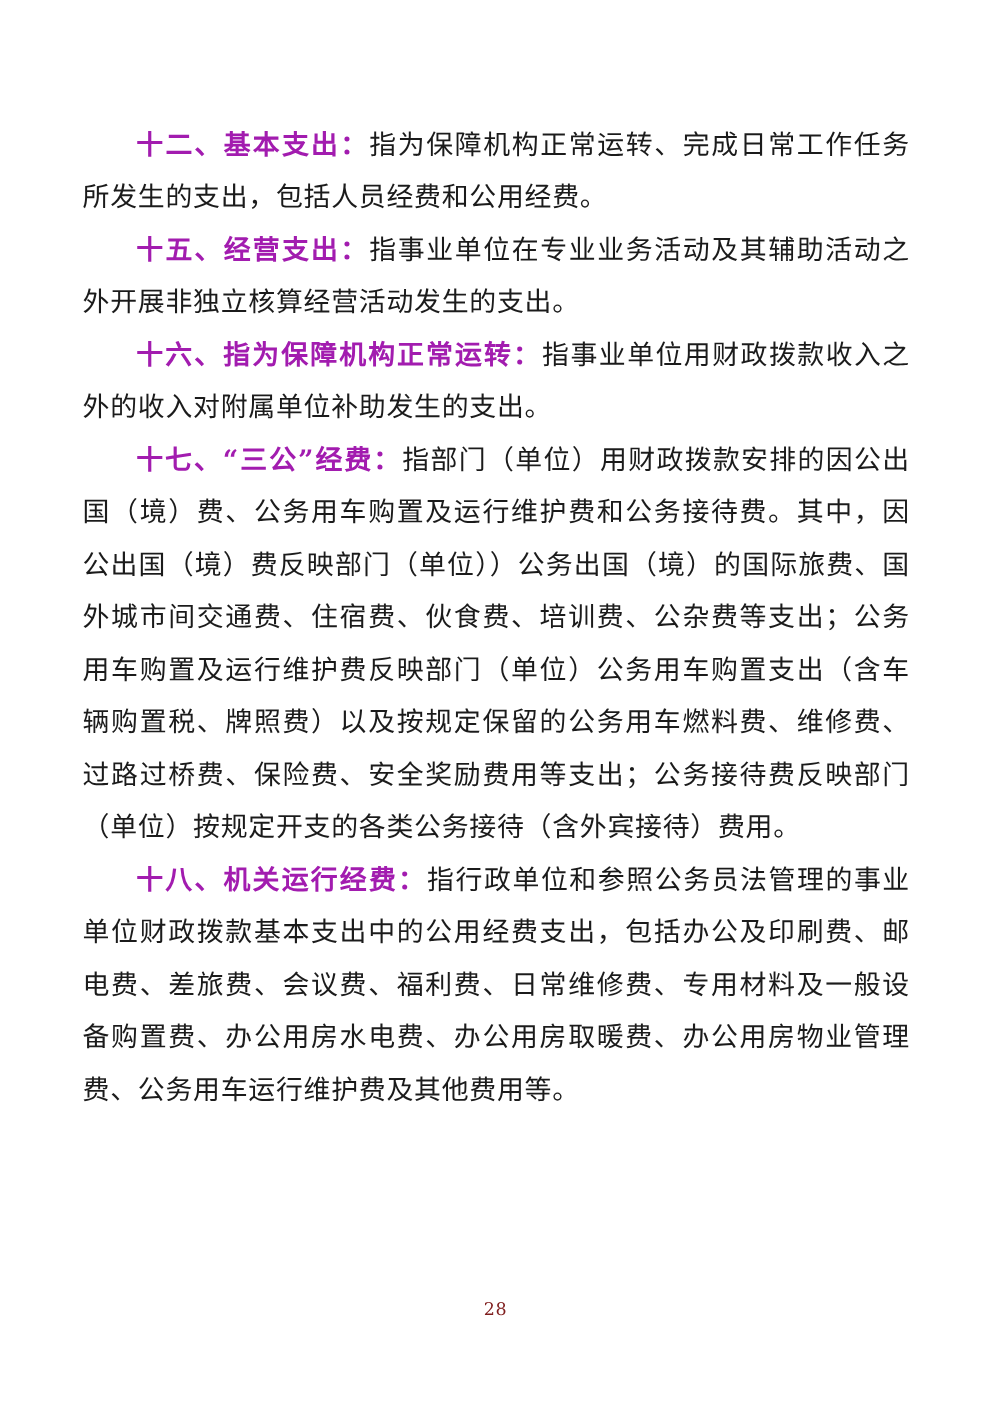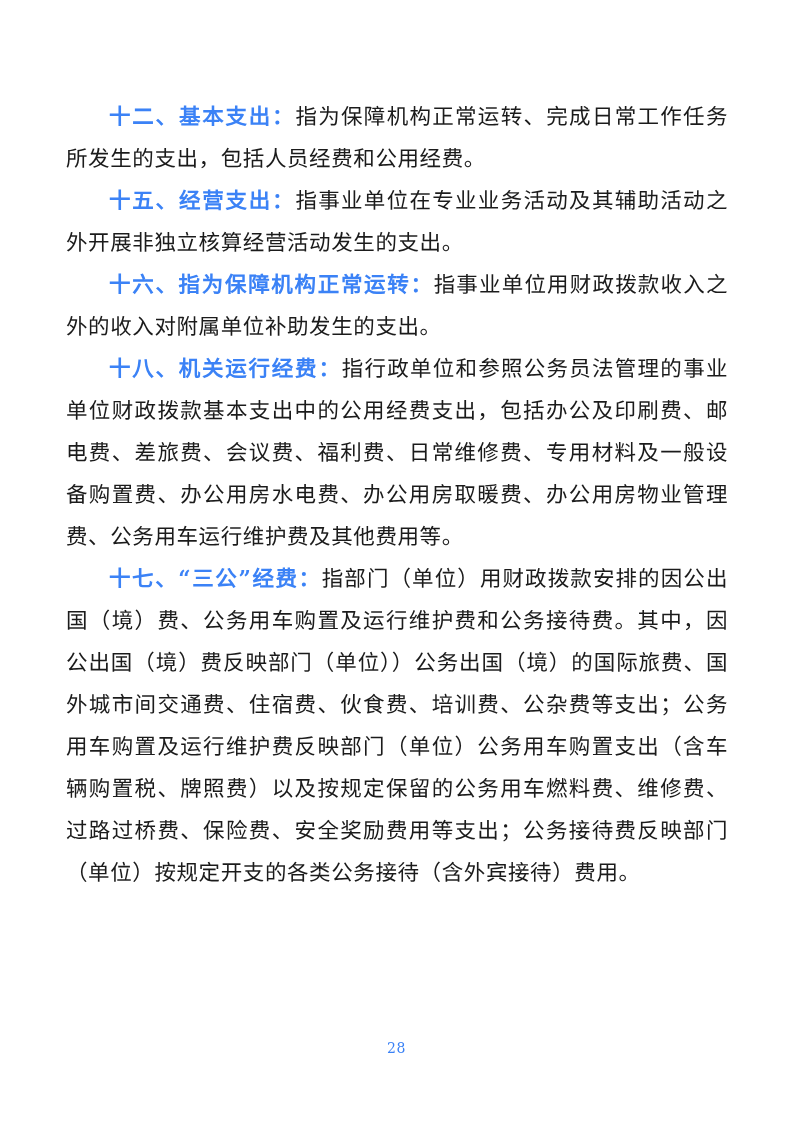--- a/index.html
+++ b/index.html
@@ -34,33 +34,33 @@
     line-height: 42px;
     color: #1b1b1b;
     text-align: justify;
     text-justify: inter-ideograph;
     letter-spacing: 0.6px;
     font-family: "DejaVu Serif", "Liberation Serif", serif;
   }
   .para .lead {
     font-weight: bold;
     letter-spacing: 1.1px;
-    color: #3b82f6;
+    color: #a21caf;
   }
   .para .rest {
     font-weight: normal;
   }
   .page-number {
     position: absolute;
     left: 0;
     right: 0;
     top: 1040px;
     text-align: center;
     font-size: 14px;
-    color: #3b82f6;
+    color: #7f1d1d;
     letter-spacing: 0.5px;
     font-family: "DejaVu Serif", "Liberation Serif", serif;
   }
 </style>
 </head>
 <body>
 
 <div class="page">
 
   <div class="doc-body">
@@ -73,24 +73,24 @@
 
     <p class="para">
       <span class="lead">十五、经营支出：</span><span class="rest">指事业单位在专业业务活动及其辅助活动之外开展非独立核算经营活动发生的支出。</span>
     </p>
 
     <p class="para">
       <span class="lead">十六、指为保障机构正常运转：</span><span class="rest">指事业单位用财政拨款收入之外的收入对附属单位补助发生的支出。</span>
     </p>
 
     <p class="para">
-      <span class="lead">十八、机关运行经费：</span><span class="rest">指行政单位和参照公务员法管理的事业单位财政拨款基本支出中的公用经费支出，包括办公及印刷费、邮电费、差旅费、会议费、福利费、日常维修费、专用材料及一般设备购置费、办公用房水电费、办公用房取暖费、办公用房物业管理费、公务用车运行维护费及其他费用等。</span>
+      <span class="lead">十七、“三公”经费：</span><span class="rest">指部门（单位）用财政拨款安排的因公出国（境）费、公务用车购置及运行维护费和公务接待费。其中，因公出国（境）费反映部门（单位））公务出国（境）的国际旅费、国外城市间交通费、住宿费、伙食费、培训费、公杂费等支出；公务用车购置及运行维护费反映部门（单位）公务用车购置支出（含车辆购置税、牌照费）以及按规定保留的公务用车燃料费、维修费、过路过桥费、保险费、安全奖励费用等支出；公务接待费反映部门（单位）按规定开支的各类公务接待（含外宾接待）费用。</span>
     </p>
 
     <p class="para">
-      <span class="lead">十七、“三公”经费：</span><span class="rest">指部门（单位）用财政拨款安排的因公出国（境）费、公务用车购置及运行维护费和公务接待费。其中，因公出国（境）费反映部门（单位））公务出国（境）的国际旅费、国外城市间交通费、住宿费、伙食费、培训费、公杂费等支出；公务用车购置及运行维护费反映部门（单位）公务用车购置支出（含车辆购置税、牌照费）以及按规定保留的公务用车燃料费、维修费、过路过桥费、保险费、安全奖励费用等支出；公务接待费反映部门（单位）按规定开支的各类公务接待（含外宾接待）费用。</span>
+      <span class="lead">十八、机关运行经费：</span><span class="rest">指行政单位和参照公务员法管理的事业单位财政拨款基本支出中的公用经费支出，包括办公及印刷费、邮电费、差旅费、会议费、福利费、日常维修费、专用材料及一般设备购置费、办公用房水电费、办公用房取暖费、办公用房物业管理费、公务用车运行维护费及其他费用等。</span>
     </p>
 
   </div>
 
   <div class="page-number">28</div>
 
 </div>
 
 </body></html>

